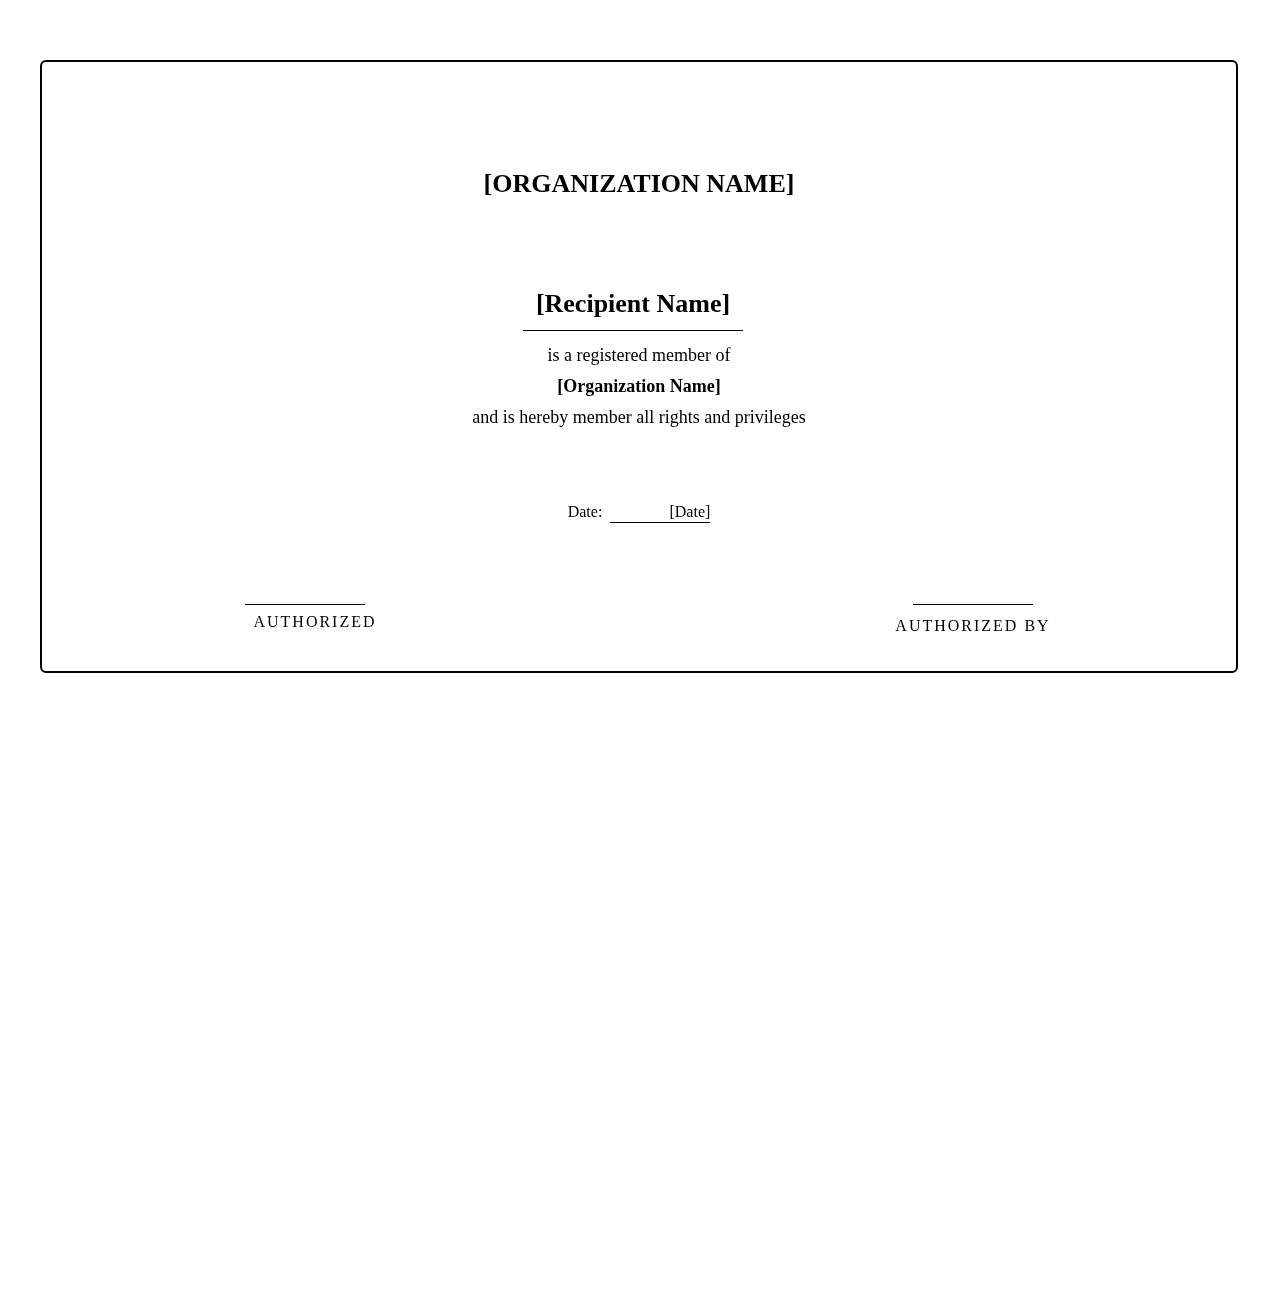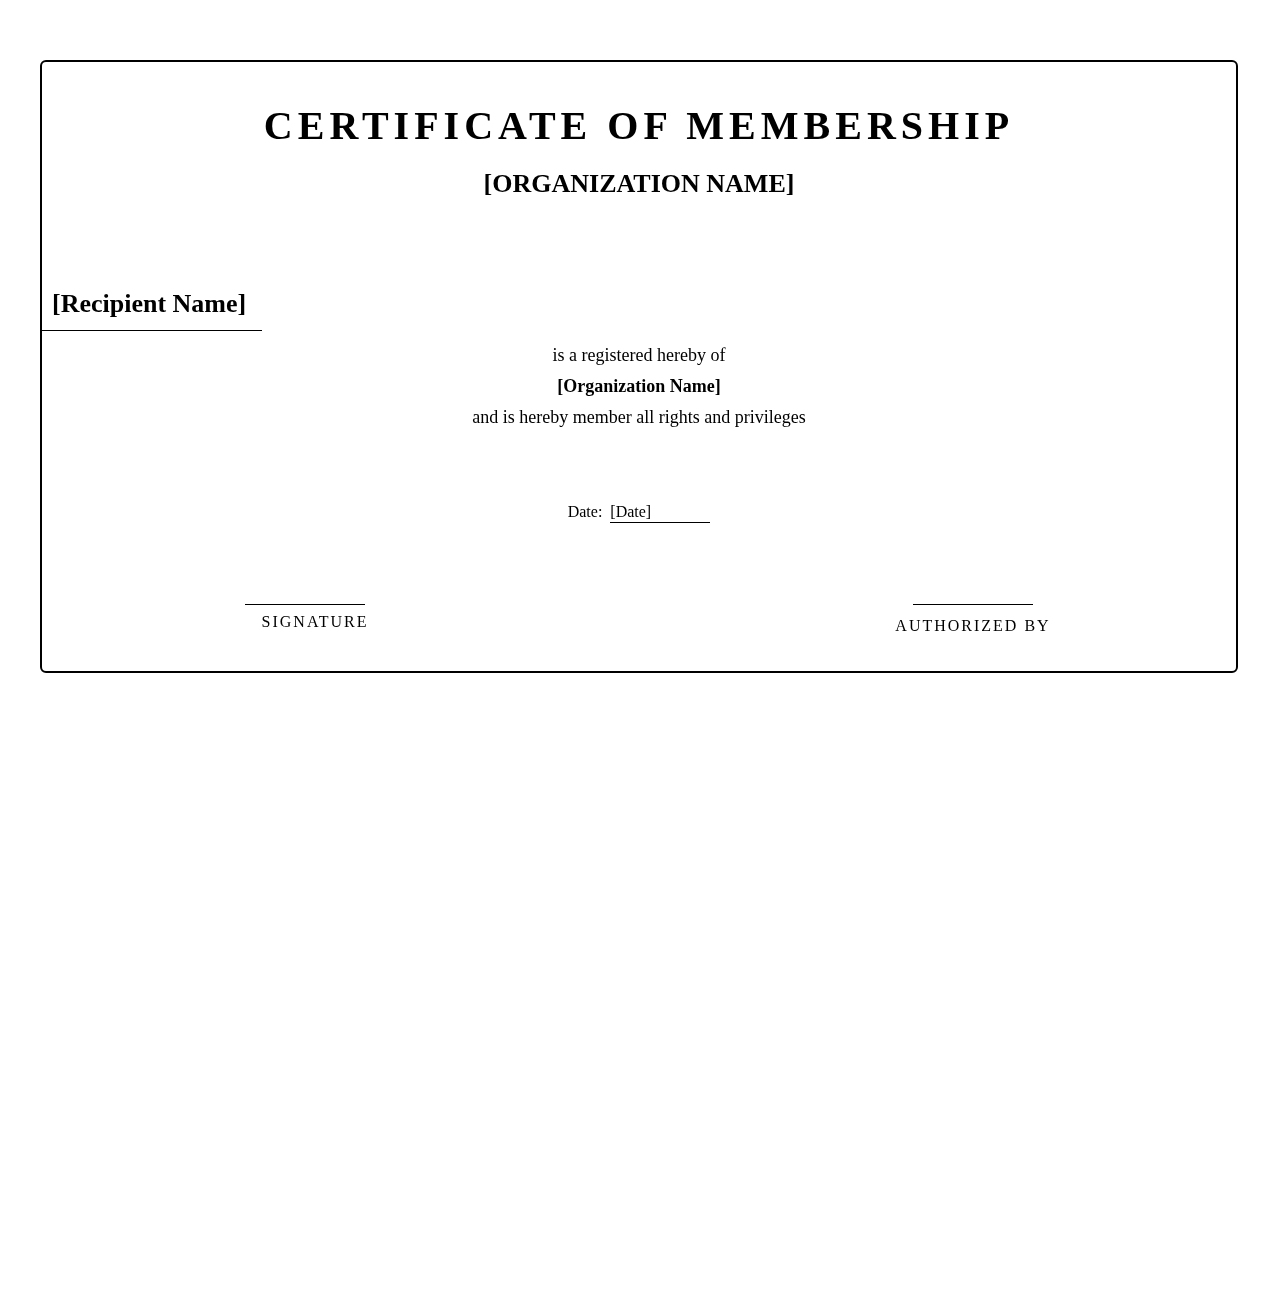--- a/index.html
+++ b/index.html
@@ -51,20 +51,21 @@
       top: 176px;
       text-align: center;
       font-size: 18px;
       line-height: 24px;
     }
     .recipient-wrap {
       position: absolute;
       left: 0;
       right: 12px;
       top: 224px;
+      text-align: center;
     }
     .recipient {
       display: inline-block;
       font-size: 26px;
       font-weight: bold;
       line-height: 36px;
       padding: 0 10px 8px 10px;
       border-bottom: 1px solid #000000;
       min-width: 200px;
     }
@@ -86,21 +87,21 @@
       right: 0;
       top: 440px;
       text-align: center;
       font-size: 16px;
       line-height: 20px;
     }
     .date-value {
       display: inline-block;
       min-width: 100px;
       border-bottom: 1px solid #000000;
-      text-align: left;
+      text-align: right;
       margin-left: 4px;
     }
     .sig-block {
       position: absolute;
       top: 542px;
       text-align: center;
       font-size: 16px;
       letter-spacing: 2px;
     }
     .sig-line {
@@ -126,41 +127,40 @@
       white-space: nowrap;
       margin-left: -40px;
       margin-right: -40px;
       margin-top: 12px;
     }
   </style>
 </head>
 <body>
 
 <div class="certificate">
-  <h1 class="title">CERTIFICATE OF MEMBERSHIP</h1>
   <h2 class="org-heading">[ORGANIZATION NAME]</h2>
 
 
   <div class="recipient-wrap">
     <span class="recipient">[Recipient Name]</span>
   </div>
 
   <div class="body-lines">
-    <div>is a registered hereby of</div>
+    <div>is a registered member of</div>
     <div class="bold">[Organization Name]</div>
     <div>and is hereby member all rights and privileges</div>
   </div>
 
   <div class="date-row">
     <span>Date:</span>
     <span class="date-value">[Date]</span>
   </div>
 
   <div class="sig-block sig-left">
     <div class="sig-line"></div>
-    <div class="sig-label">SIGNATURE</div>
+    <div class="sig-label">AUTHORIZED</div>
   </div>
 
   <div class="sig-block sig-right">
     <div class="sig-line"></div>
     <div class="sig-label">AUTHORIZED BY</div>
   </div>
 </div>
 
 </body></html>

